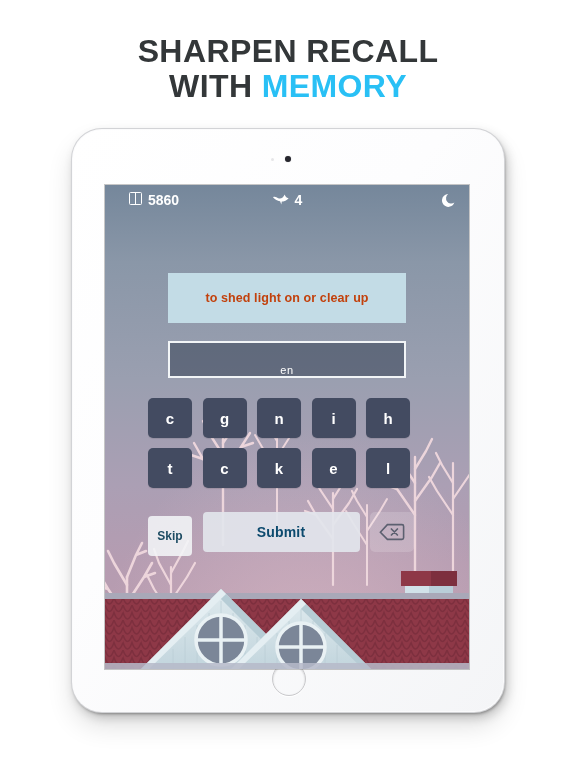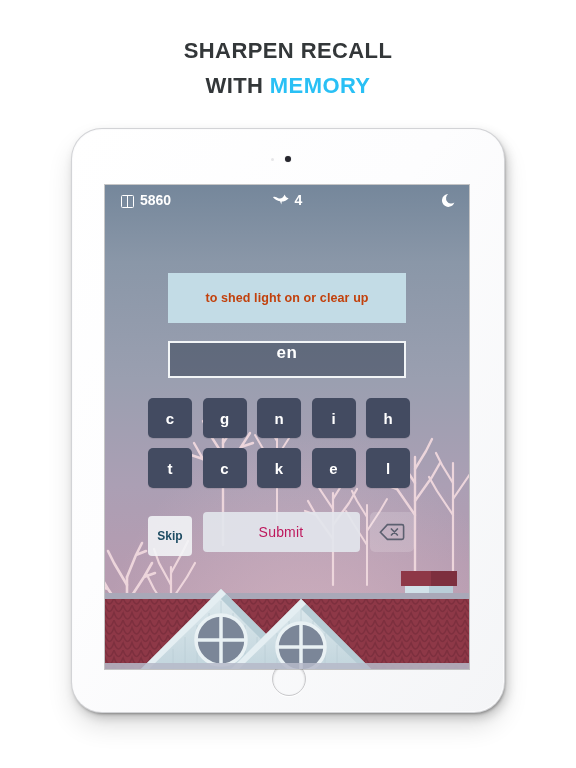--- a/index.html
+++ b/index.html
@@ -8,21 +8,21 @@
     background:#ffffff;
     font-family:"Liberation Sans", sans-serif;
     overflow:hidden;
     position:relative;
   }
 
   
   .headline{
     position:absolute;left:0;top:36px;width:576px;
     text-align:center;
-    font-size:22px;font-weight:bold;letter-spacing:.4px;
+    font-size:32px;font-weight:bold;letter-spacing:.4px;
     line-height:30px;color:#333739;
   }
   .headline .l2{display:block;margin-top:5px;}
   .hl-accent{color:#29c0f5;}
 
   
   .tablet{
     position:absolute;left:72px;top:129px;
     width:432px;height:583px;
     border-radius:30px;
@@ -66,21 +66,21 @@
     position:absolute;left:-40px;bottom:-20px;width:440px;height:300px;
     background:radial-gradient(ellipse at 55% 100%, rgba(231,196,205,.55) 0%, rgba(231,196,205,0) 62%);
   }
 
   
   .statusbar{
     position:absolute;left:0;top:0;width:364px;height:30px;
     display:flex;align-items:center;
     color:#ffffff;font-size:14px;font-weight:bold;
   }
-  .sb-left{position:absolute;left:16px;display:flex;align-items:flex-end;gap:6px;}
+  .sb-left{position:absolute;left:24px;display:flex;align-items:flex-start;gap:6px;}
   .sb-mid{position:absolute;left:0;width:364px;display:flex;justify-content:center;align-items:center;gap:6px;}
   .sb-right{position:absolute;right:12px;display:flex;align-items:center;}
   .icon-cards{
     width:13px;height:13px;border:1.8px solid #fff;border-radius:1.5px;
     position:relative;box-sizing:border-box;
   }
   .icon-cards:after{
     content:"";position:absolute;left:50%;top:0;bottom:0;width:1.6px;
     margin-left:-.8px;background:#fff;
   }
@@ -93,22 +93,22 @@
     background:#c3dce6;
     display:flex;align-items:center;justify-content:center;
     color:#c2410c;font-size:12.5px;font-weight:bold;letter-spacing:.1px;
   }
 
   
   .answer{
     position:absolute;left:63px;top:156px;width:238px;height:37px;
     border:2px solid #f2f5f7;
     background:rgba(52,63,84,.55);
-    display:flex;align-items:flex-start;justify-content:center;
-    color:#ffffff;font-size:17px;font-weight:bold;letter-spacing:.6px;
+    display:flex;align-items:flex-end;justify-content:center;
+    color:#ffffff;font-size:11px;font-weight:normal;letter-spacing:.6px;
     box-sizing:border-box;
   }
 
   
   .keys{position:absolute;left:43px;top:213px;width:278px;}
   .key-row{display:flex;gap:10.5px;margin-bottom:10px;}
   .key{
     width:44px;height:40px;border-radius:5px;
     background:#434b61;
     display:flex;align-items:center;justify-content:center;
@@ -124,21 +124,21 @@
   .skip{
     width:44px;height:40px;border-radius:4px;
     background:rgba(242,245,247,.88);
     display:flex;align-items:center;justify-content:center;
     color:#1e4c63;font-size:12px;font-weight:bold;margin-top:8px;
   }
   .submit{
     margin-left:10.5px;width:157px;height:40px;border-radius:4px;
     background:rgba(226,229,236,.92);
     display:flex;align-items:center;justify-content:center;
-    color:#be185d;font-size:14px;font-weight:normal;letter-spacing:.2px;
+    color:#0c4a6e;font-size:14px;font-weight:bold;letter-spacing:.2px;
   }
   .backspace{
     margin-left:10.5px;width:44px;height:40px;border-radius:5px;
     background:rgba(255,255,255,.17);
     display:flex;align-items:center;justify-content:center;
   }
 
   
   .scenery{position:absolute;left:0;top:0;width:364px;height:484px;pointer-events:none;}
 </style>

